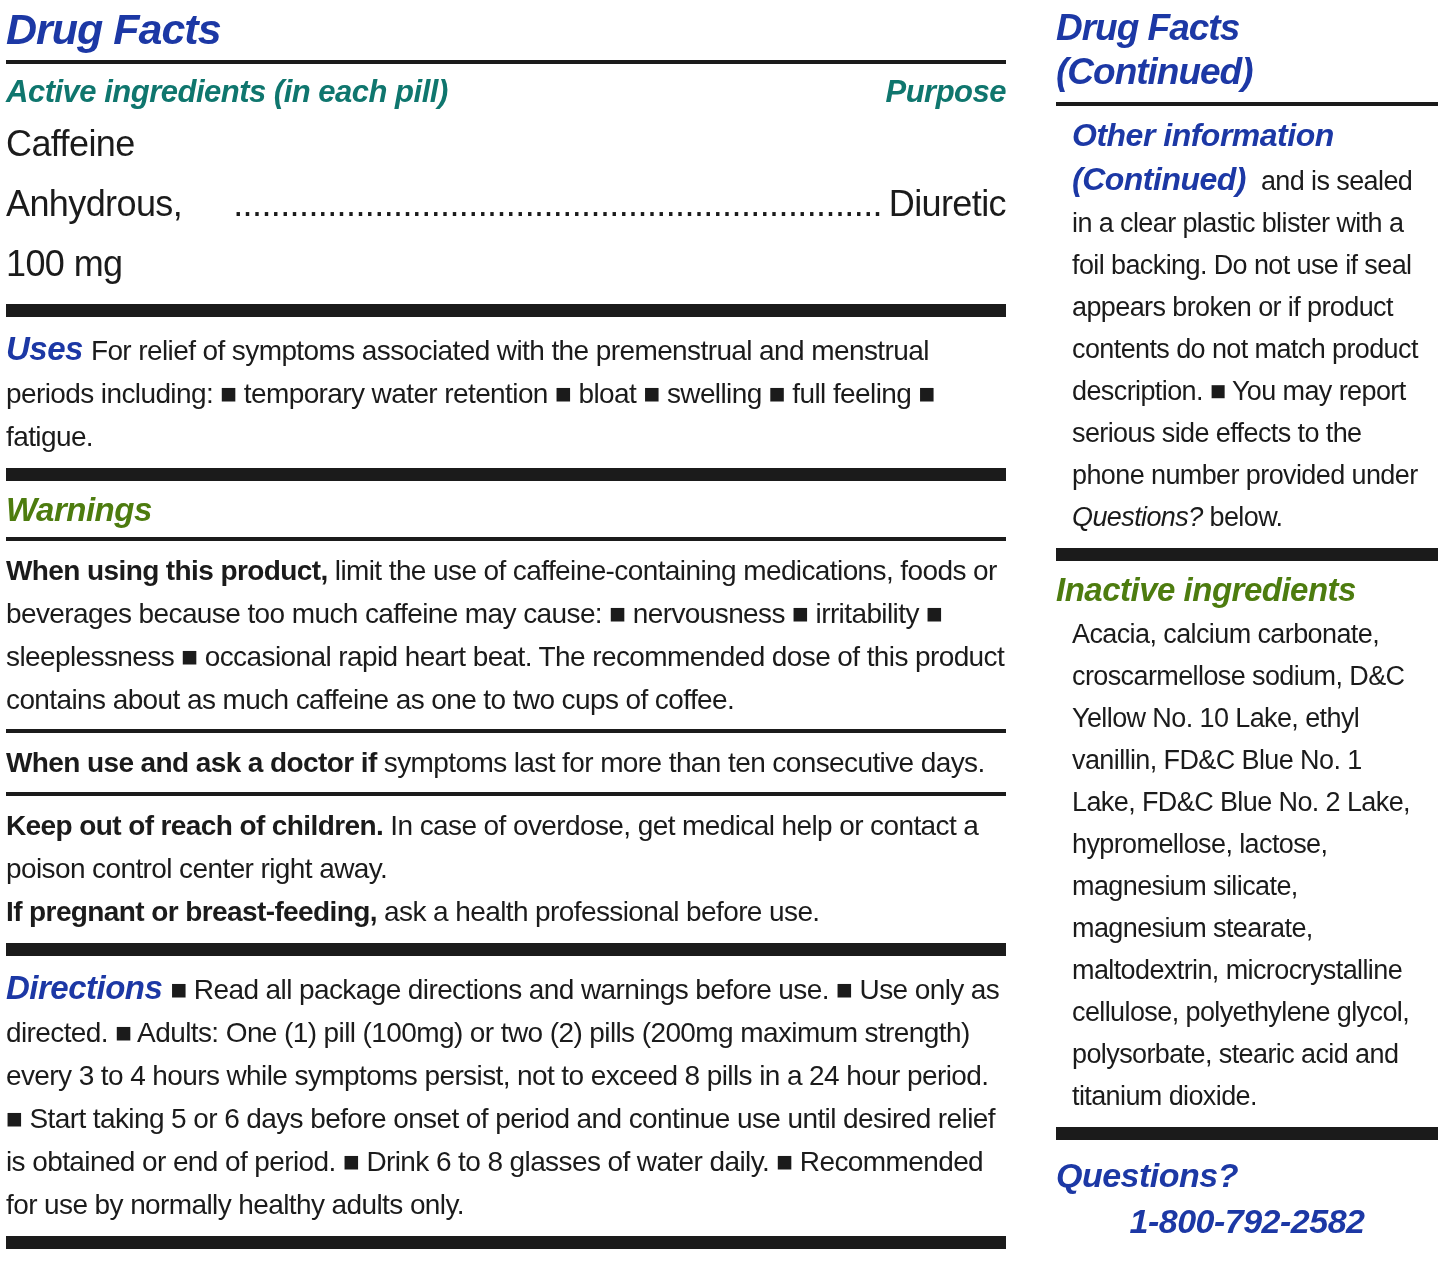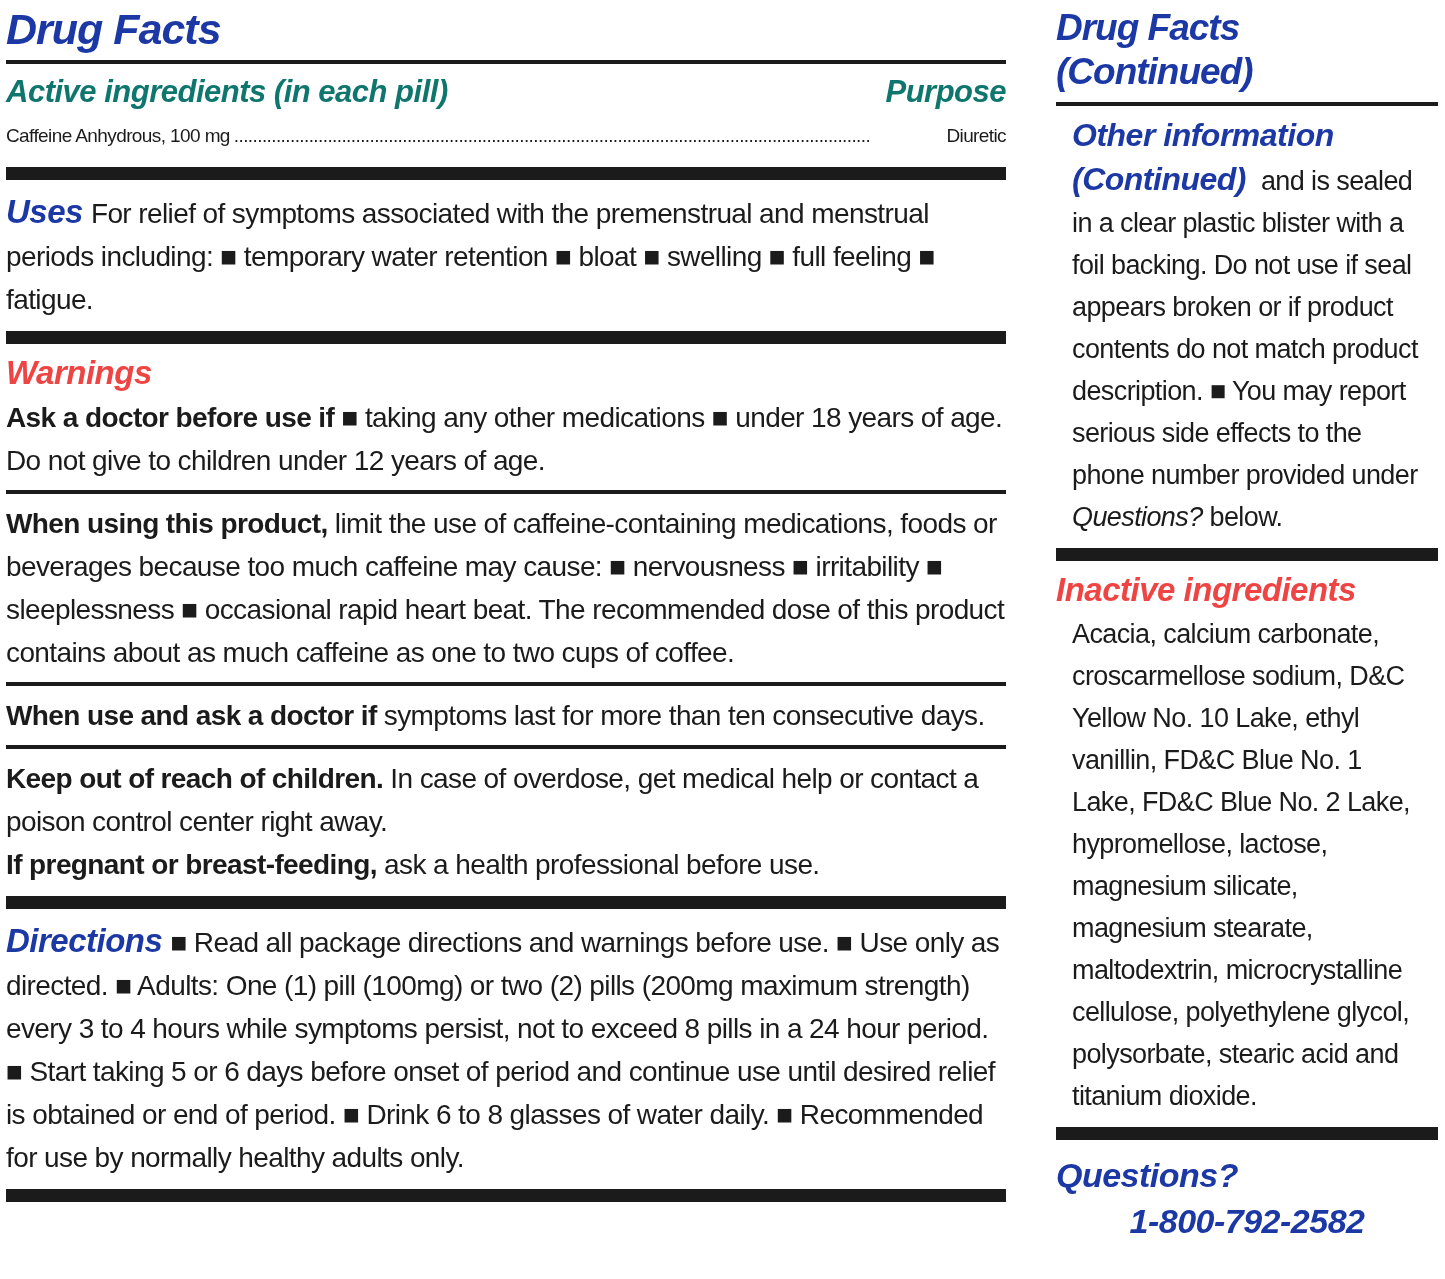--- a/index.html
+++ b/index.html
@@ -37,33 +37,33 @@
   .ai-row {
     display: flex; justify-content: space-between; align-items: baseline;
     margin: 10px 0 4px 0;
   }
   .h-sub {
     font-size: 31px; font-weight: bold; font-style: italic;
     color: #0f766e; letter-spacing: -0.5px;
     margin: 0;
   }
   .dose-row {
-    display: flex; align-items: flex-start;
-    font-size: 19px; line-height: 43px; letter-spacing: -0.6px;
+    display: flex; align-items: center;
+    font-size: 36px; line-height: 60px; letter-spacing: -0.6px;
   }
   .leader {
     flex: 1 1 auto; overflow: hidden; white-space: nowrap;
     margin: 0 4px;
   }
 
   h2.section-h {
     margin: 10px 0 4px 0;
     font-size: 33px; line-height: 38px;
     font-weight: bold; font-style: italic;
-    color: #ef4444; letter-spacing: -0.5px;
+    color: #4d7c0f; letter-spacing: -0.5px;
   }
   .h-inline {
     font-size: 33px;
     font-weight: bold; font-style: italic;
     color: #1c38a5; letter-spacing: -0.5px;
     margin-right: 8px;
   }
   p.body {
     margin: 6px 0;
     font-size: 28px; line-height: 43px; letter-spacing: -0.6px;
@@ -107,21 +107,20 @@
     </div>
 
     <div class="rule-thick"></div>
 
     <p class="body"><span class="h-inline">Uses</span><span>For relief of symptoms associated with the premenstrual and menstrual periods including: ■ temporary water retention ■ bloat ■ swelling ■ full feeling ■ fatigue.</span></p>
 
     <div class="rule-thick"></div>
 
     <h2 class="section-h">Warnings</h2>
 
-    <p class="body tight"><b class="lead">Ask a doctor before use if</b><span> ■ taking any other medications ■ under 18 years of age. Do not give to children under 12 years of age.</span></p>
 
     <div class="rule-thin"></div>
 
     <p class="body tight"><b class="lead">When using this product,</b><span> limit the use of caffeine-containing medications, foods or beverages because too much caffeine may cause: ■ nervousness ■ irritability ■ sleeplessness ■ occasional rapid heart beat. The recommended dose of this product contains about as much caffeine as one to two cups of coffee.</span></p>
 
     <div class="rule-thin"></div>
 
     <p class="body tight"><b class="lead">When use and ask a doctor if</b><span> symptoms last for more than ten consecutive days.</span></p>
 
     <div class="rule-thin"></div>

